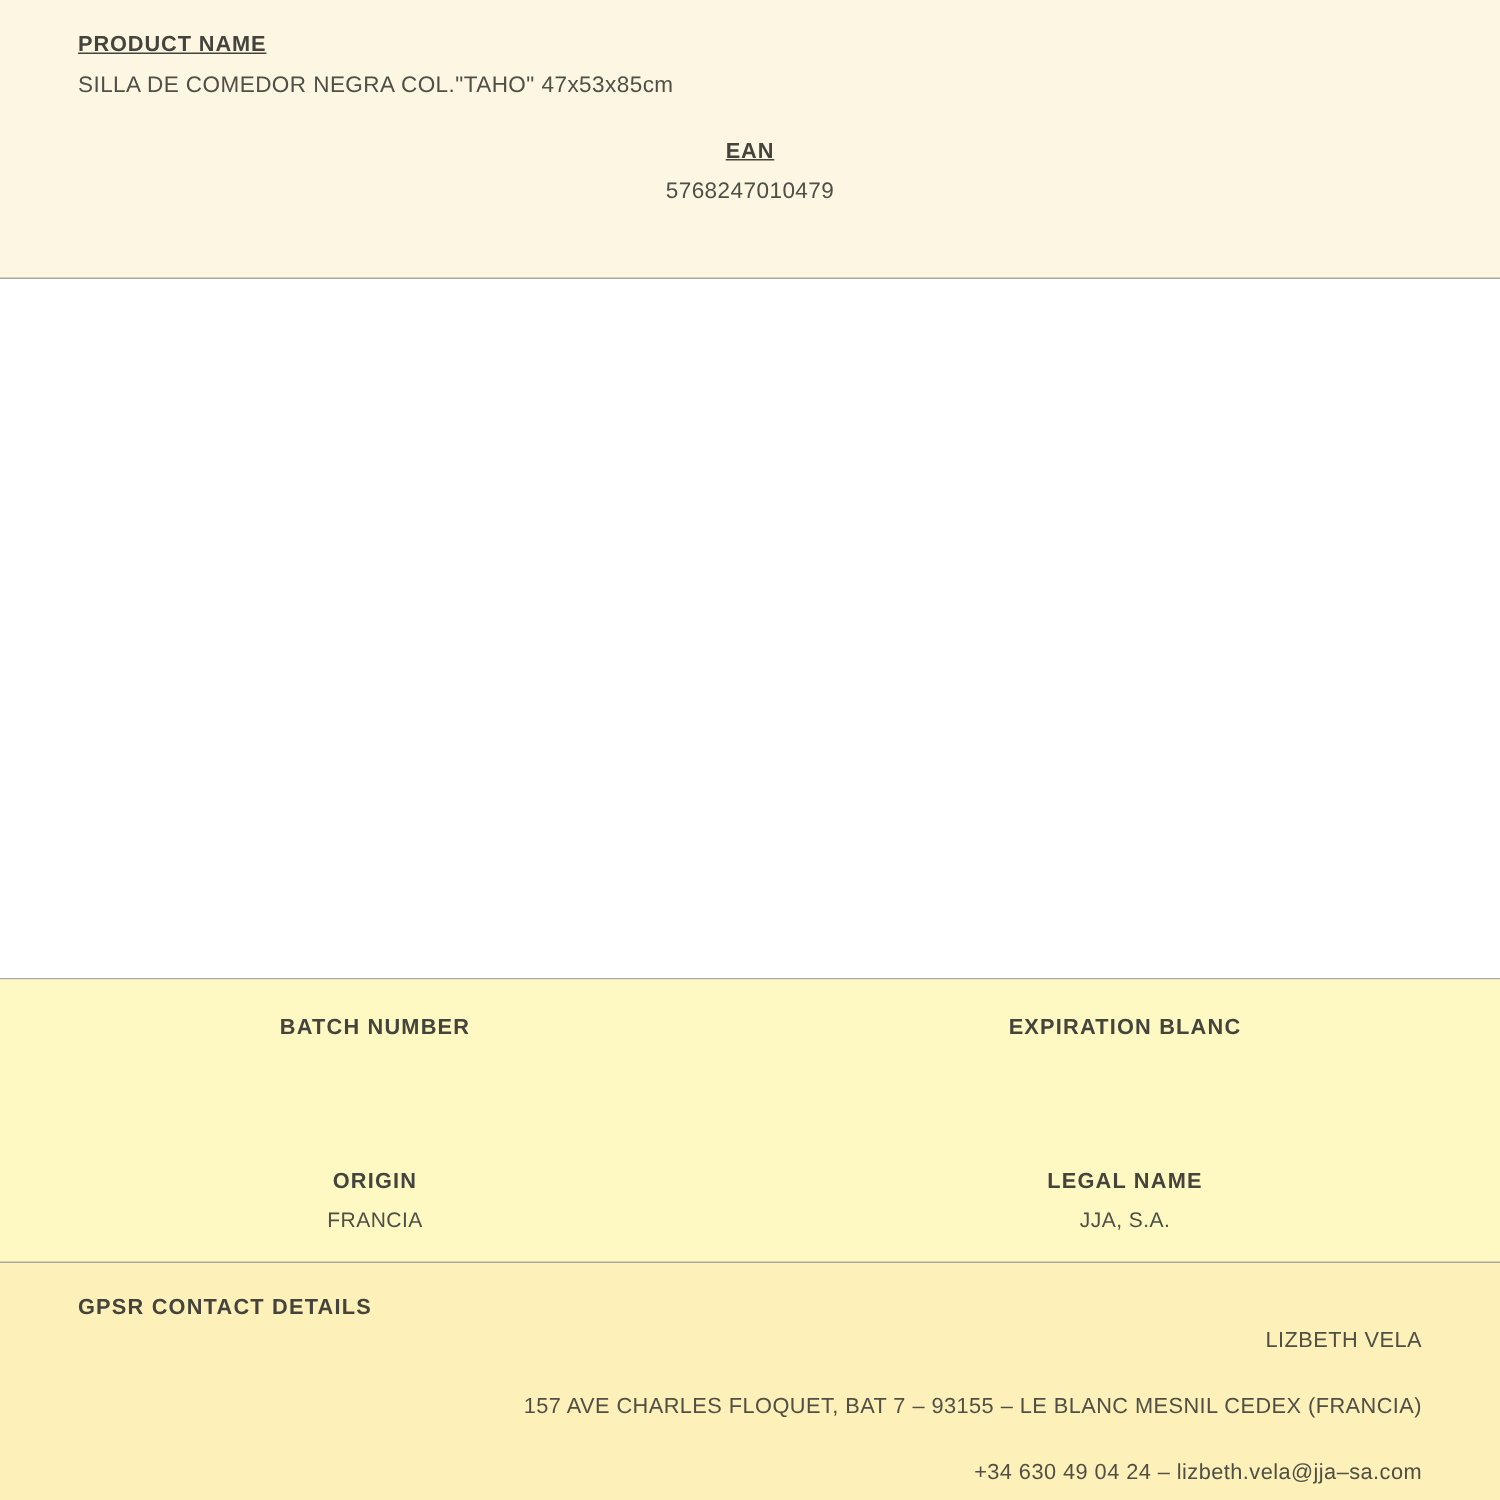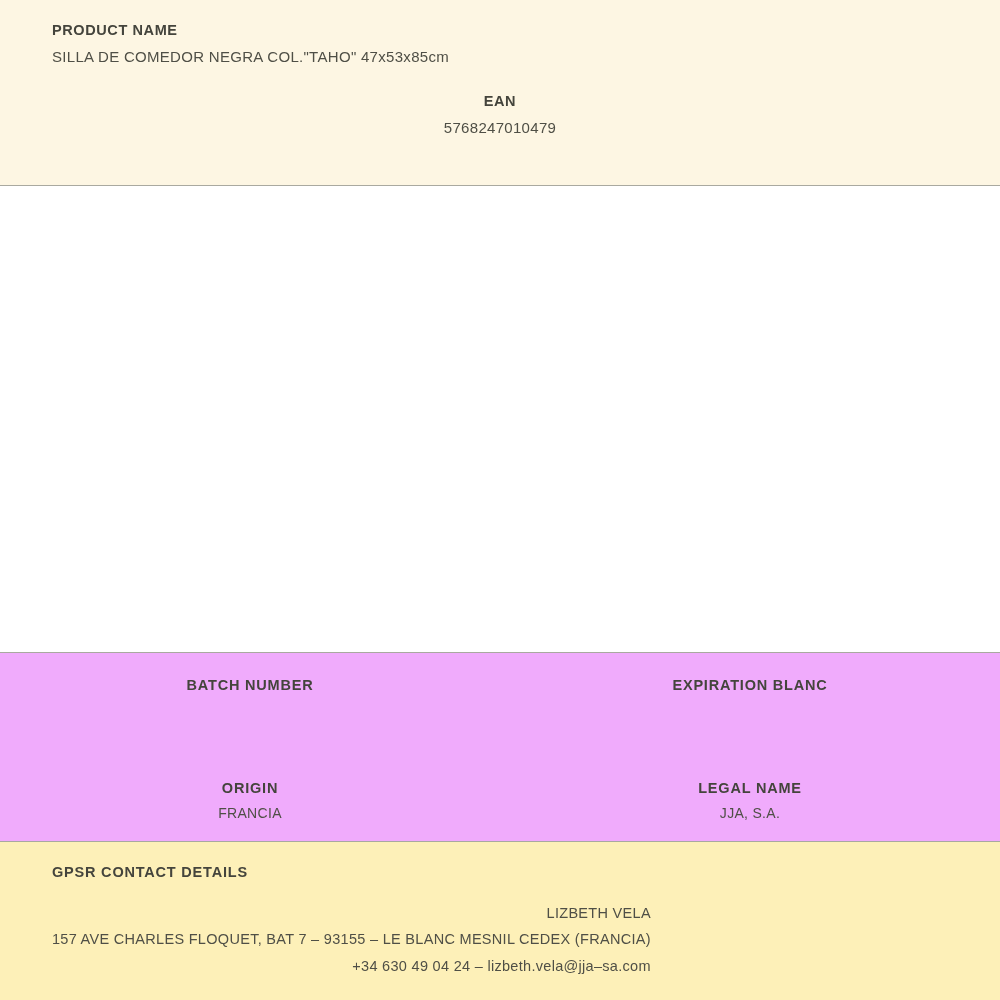--- a/index.html
+++ b/index.html
@@ -31,20 +31,21 @@
     box-sizing: border-box;
     height: 186px;
     border-bottom: 1px solid #a9a9a0;
   }
   .field-label {
     font-size: 14.5px;
     font-weight: bold;
     letter-spacing: 0.6px;
     color: #44443c;
     margin: 0 0 10px 0;
+    text-decoration: underline;
   }
   .field-value {
     font-size: 15px;
     letter-spacing: 0.3px;
     color: #4f4f46;
     margin: 0;
   }
   .field-block {
     margin-bottom: 28px;
   }
@@ -55,21 +56,21 @@
 
   
   .image-area {
     flex: 1 1 auto;
     background: #ffffff;
     border-bottom: 1px solid #a9a9a0;
   }
 
   
   .details-section {
-    background: #f0abfc;
+    background: #fef9c3;
     border-bottom: 1px solid #a9a9a0;
     padding: 24px 0 20px 0;
     box-sizing: border-box;
   }
   .details-row {
     display: flex;
     width: 100%;
   }
   .details-cell {
     flex: 1 1 50%;
@@ -98,37 +99,37 @@
 
   
   .footer {
     background: #fdf0b8;
     padding: 22px 52px 20px 52px;
     box-sizing: border-box;
     height: 158px;
     display: flex;
     justify-content: space-between;
     align-items: flex-start;
-    flex-direction: column;
   }
   .footer-title {
     font-size: 14.5px;
     font-weight: bold;
     letter-spacing: 0.8px;
     color: #44443c;
     white-space: nowrap;
   }
   .footer-right {
     text-align: right;
     line-height: 1.85;
   }
   .footer-right div {
     font-size: 14.5px;
     letter-spacing: 0.3px;
     color: #4f4f46;
+    margin-top: 17px;
   }
 </style>
 </head>
 <body>
 
 <div class="sheet">
 
   <div class="top-section">
     <div class="field-block">
       <p class="field-label">PRODUCT NAME</p>

